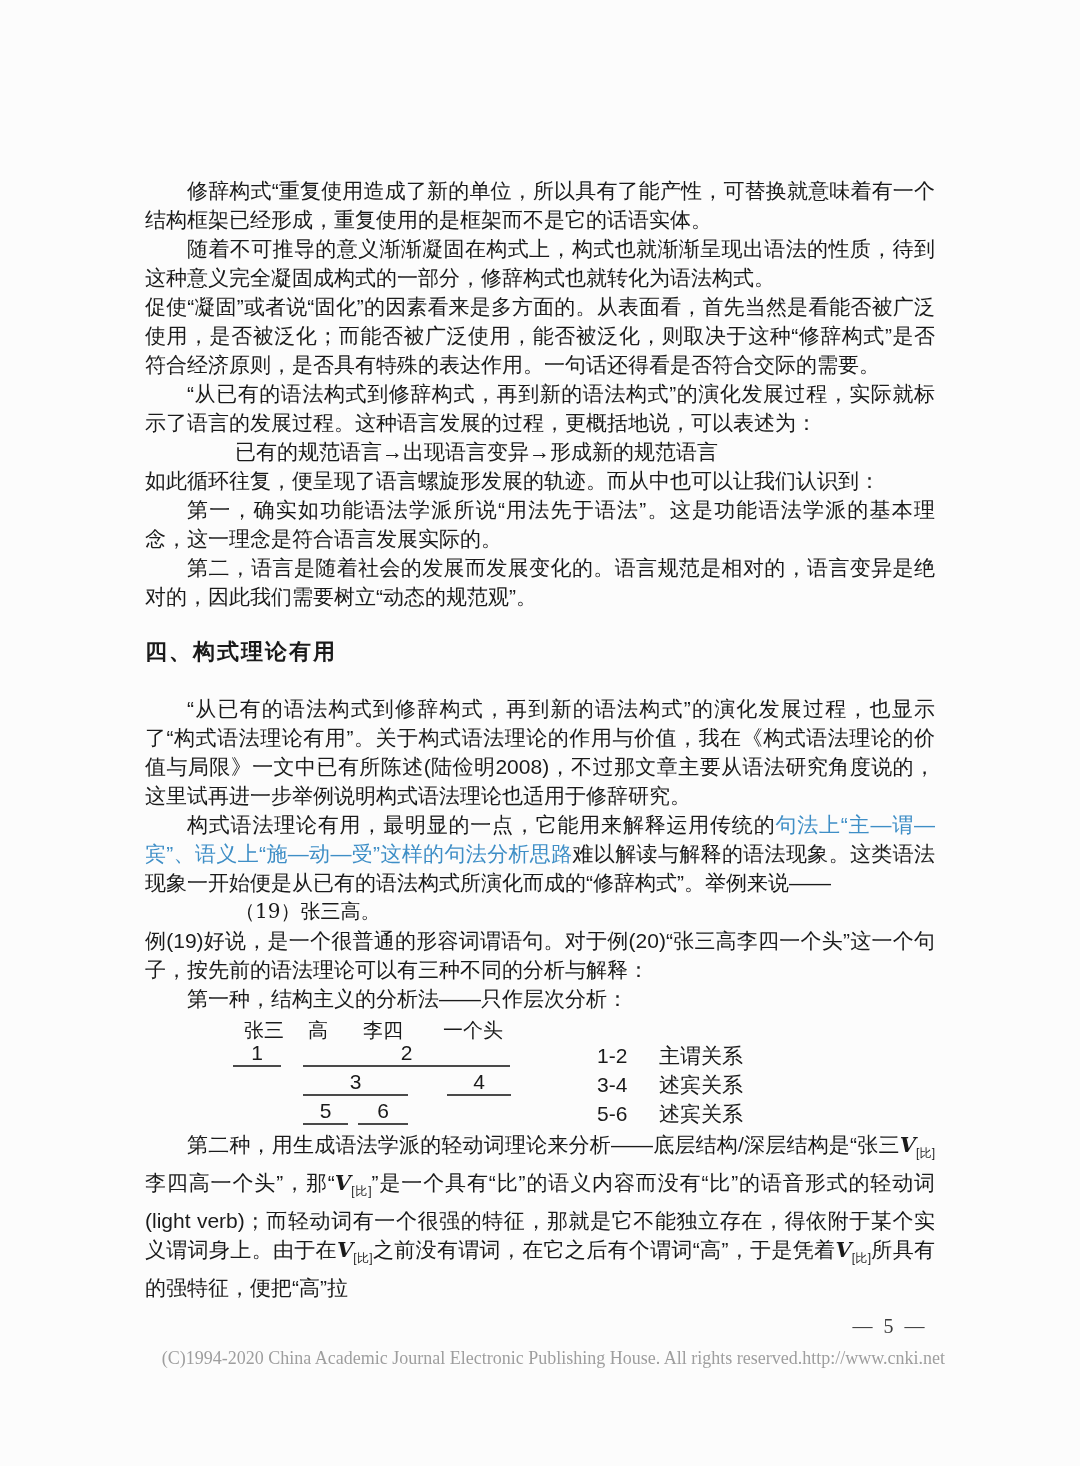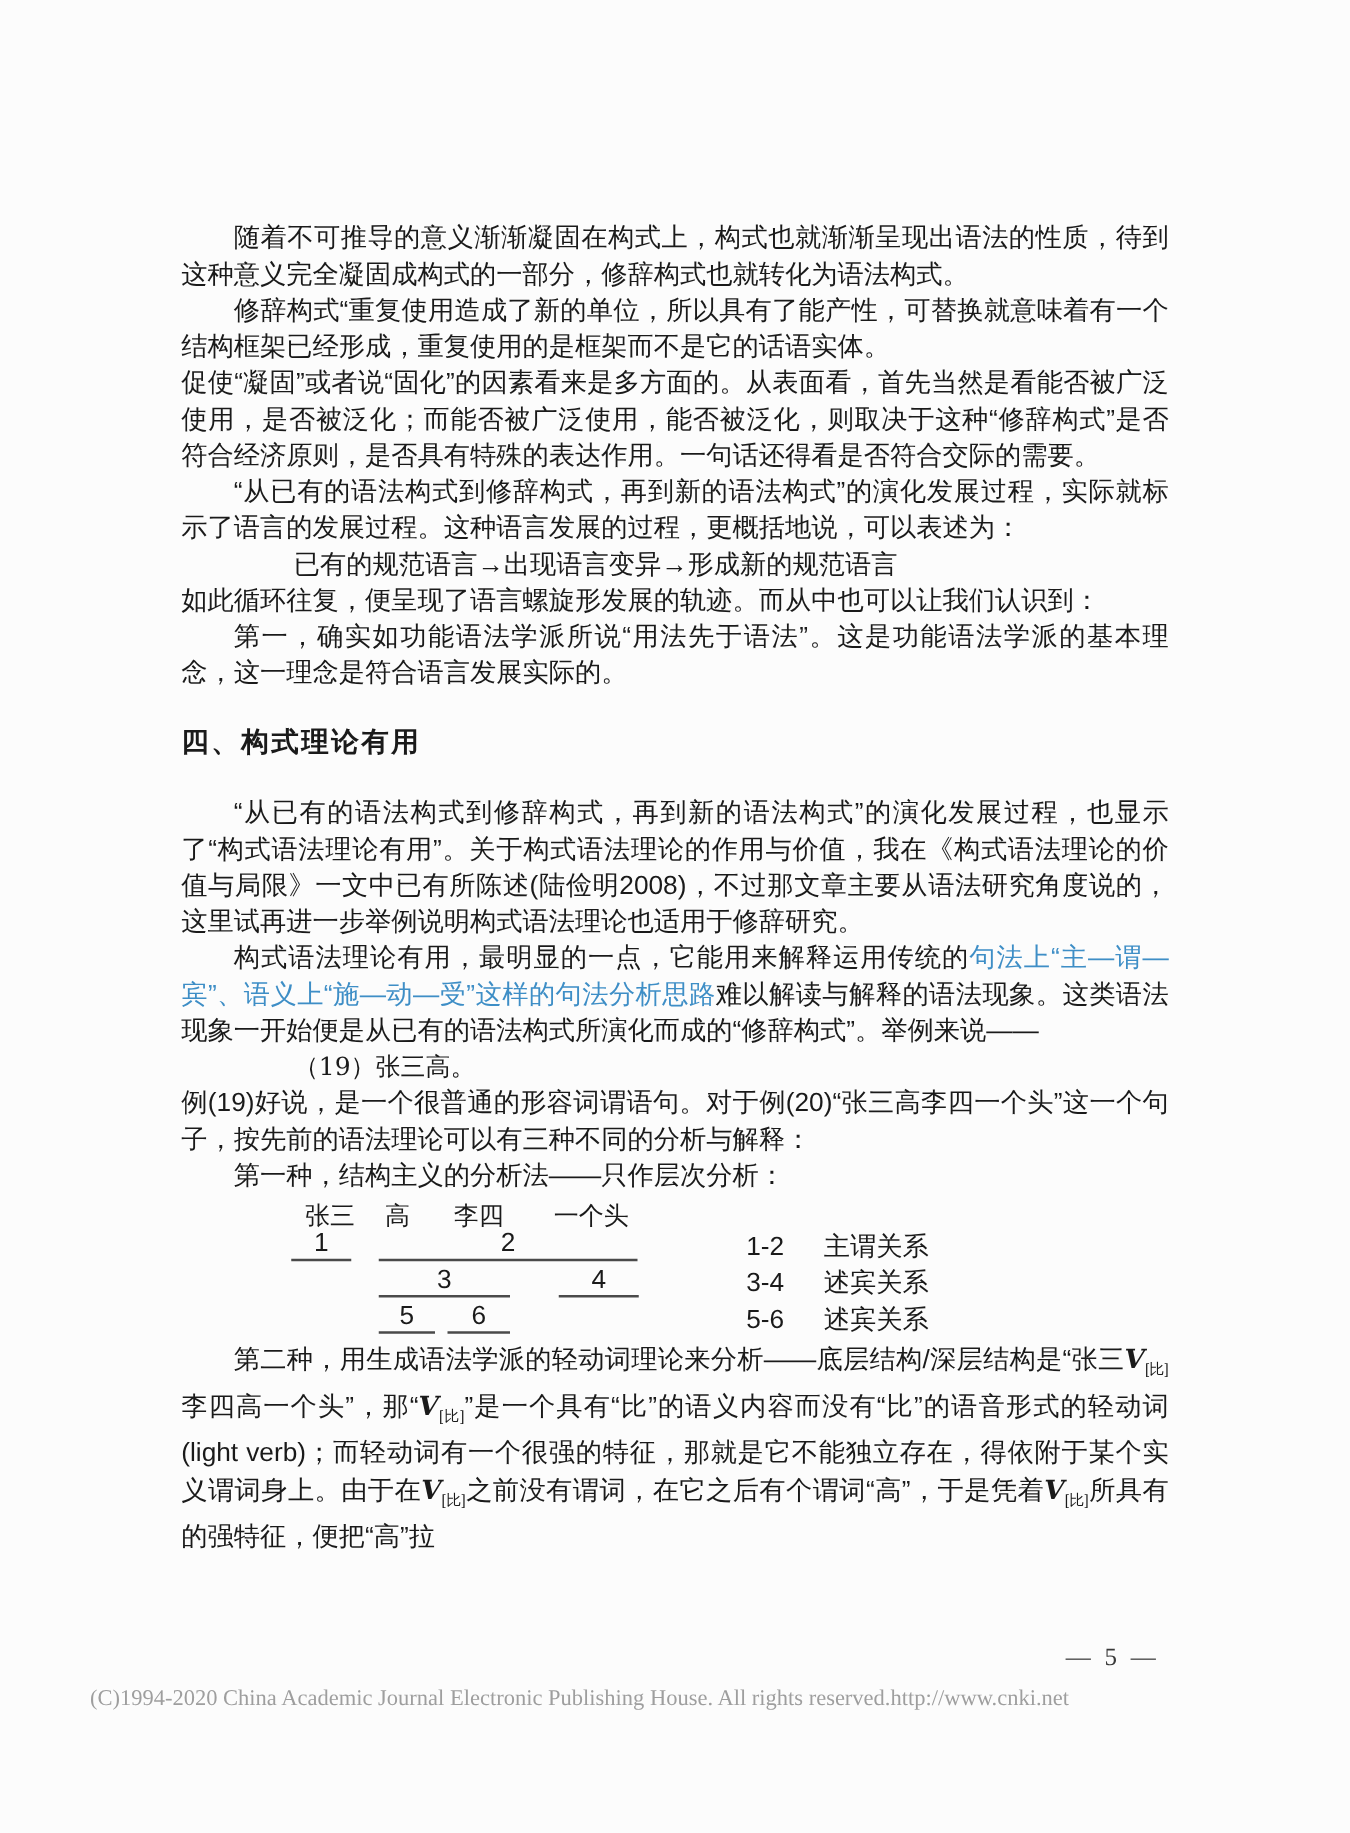--- a/index.html
+++ b/index.html
@@ -71,41 +71,42 @@
     font-size: 20px;
     letter-spacing: 3px;
     color: #3a3a3a;
     font-family: "Liberation Serif", serif;
   }
   .footer {
     position: absolute;
     left: 72px; top: 1348px;
     width: 873px;
     display: flex;
-    justify-content: flex-start;
+    justify-content: flex-end;
     font-family: "Liberation Serif", "DejaVu Serif", serif;
     font-size: 18px;
     color: #9e9e9e;
     white-space: nowrap;
   }
 </style>
 </head>
 <body>
 
 <div class="page">
   <div class="content">
 
+    <p class="quote ti">修辞构式“重复使用造成了新的单位，所以具有了能产性，可替换就意味着有一个结构框架已经形成，重复使用的是框架而不是它的话语实体。</p>
     <p class="quote ti">随着不可推导的意义渐渐凝固在构式上，构式也就渐渐呈现出语法的性质，待到这种意义完全凝固成构式的一部分，修辞构式也就转化为语法构式。</p>
-    <p class="quote ti">修辞构式“重复使用造成了新的单位，所以具有了能产性，可替换就意味着有一个结构框架已经形成，重复使用的是框架而不是它的话语实体。</p>
 
     <p>促使“凝固”或者说“固化”的因素看来是多方面的。从表面看，首先当然是看能否被广泛使用，是否被泛化；而能否被广泛使用，能否被泛化，则取决于这种“修辞构式”是否符合经济原则，是否具有特殊的表达作用。一句话还得看是否符合交际的需要。</p>
     <p class="ti">“从已有的语法构式到修辞构式，再到新的语法构式”的演化发展过程，实际就标示了语言的发展过程。这种语言发展的过程，更概括地说，可以表述为：</p>
     <p class="display-line">已有的规范语言→出现语言变异→形成新的规范语言</p>
     <p>如此循环往复，便呈现了语言螺旋形发展的轨迹。而从中也可以让我们认识到：</p>
     <p class="ti">第一，确实如功能语法学派所说“用法先于语法”。这是功能语法学派的基本理念，这一理念是符合语言发展实际的。</p>
+    <p class="ti">第二，语言是随着社会的发展而发展变化的。语言规范是相对的，语言变异是绝对的，因此我们需要树立“动态的规范观”。</p>
 
     <p class="heading">四、构式理论有用</p>
 
     <p class="ti">“从已有的语法构式到修辞构式，再到新的语法构式”的演化发展过程，也显示了“构式语法理论有用”。关于构式语法理论的作用与价值，我在《构式语法理论的价值与局限》一文中已有所陈述(陆俭明2008)，不过那文章主要从语法研究角度说的，这里试再进一步举例说明构式语法理论也适用于修辞研究。</p>
 
     <p class="ti"><span>构式语法理论有用，最明显的一点，它能用来解释运用传统的</span><span class="blue">句法上“主—谓—宾”、语义上“施—动—受”这样的句法分析思路</span><span>难以解读与解释的语法现象。这类语法现象一开始便是从已有的语法构式所演化而成的“修辞构式”。举例来说——</span></p>
 
     <p class="example">（19）张三高。</p>
 
     <p>例(19)好说，是一个很普通的形容词谓语句。对于例(20)“张三高李四一个头”这一个句子，按先前的语法理论可以有三种不同的分析与解释：</p>

